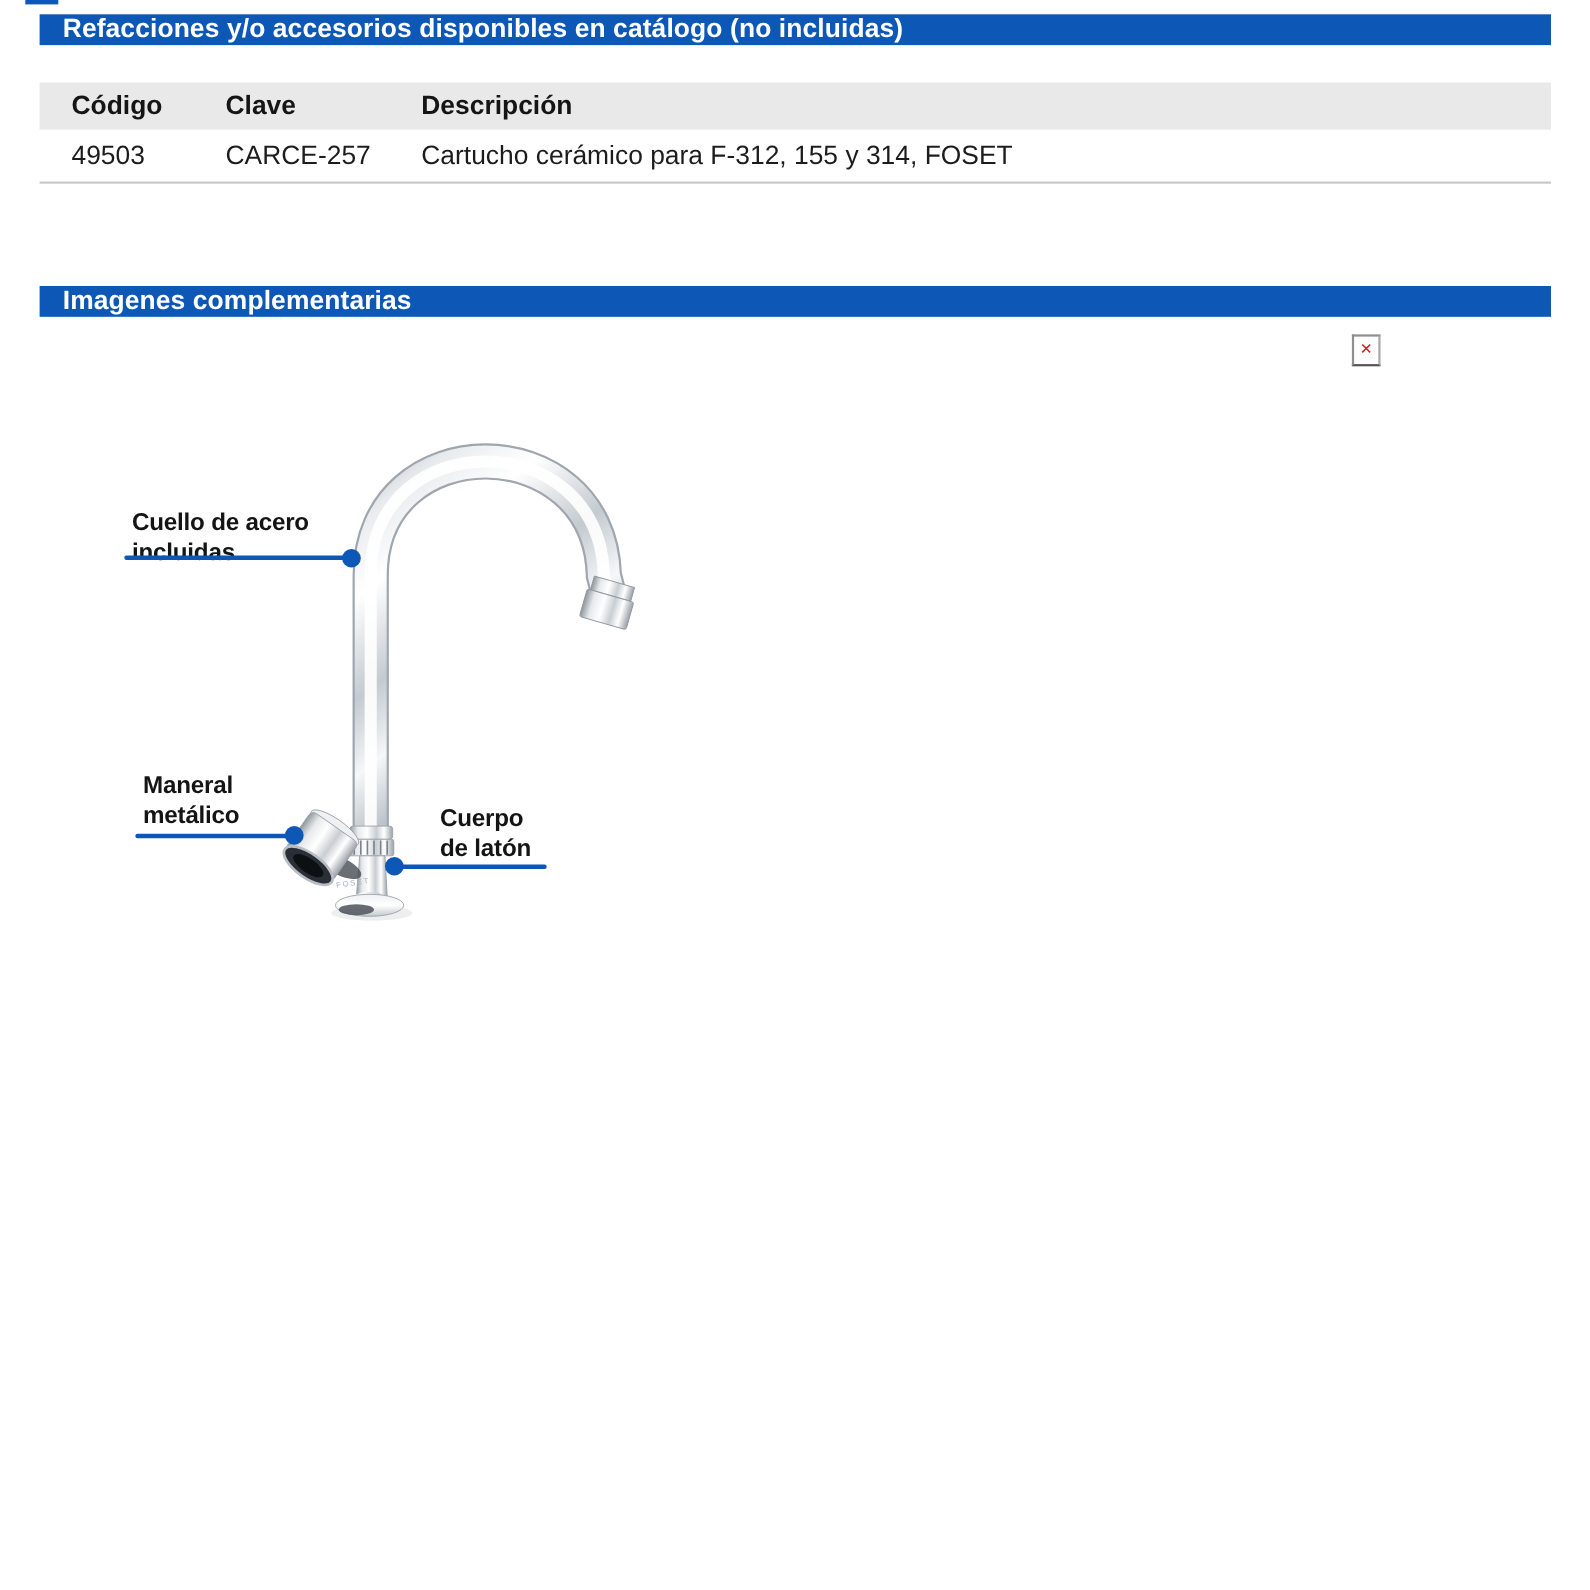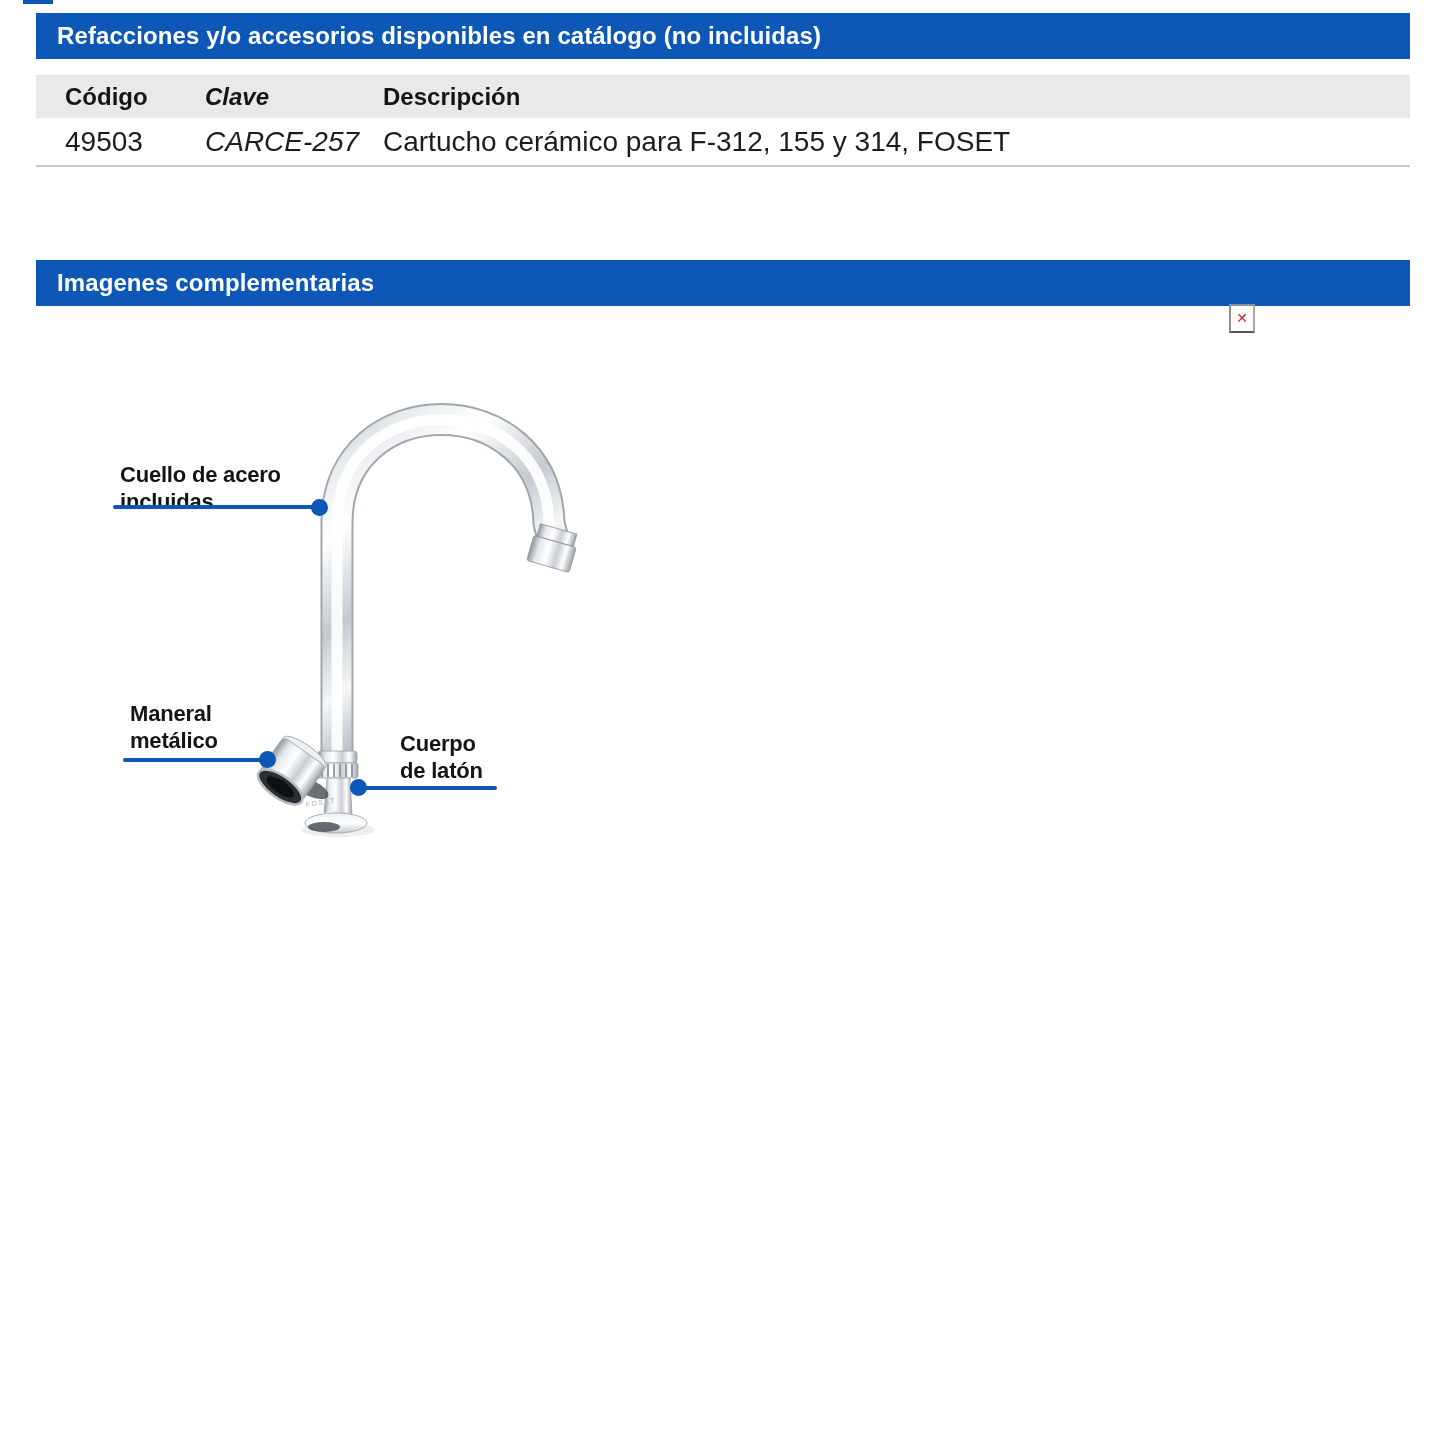--- a/index.html
+++ b/index.html
@@ -5,39 +5,39 @@
   html,body{margin:0;padding:0;background:#ffffff;}
   .page{
     position:relative;width:1445px;height:1445px;background:#ffffff;overflow:hidden;
     font-family:"Liberation Sans","DejaVu Sans",sans-serif;color:#151515;
   }
   
   .sliver{position:absolute;left:23px;top:0;width:30px;height:4px;background:#0d57b6;}
 
   
   .bar{
-    position:absolute;left:36px;width:1374px;height:46px;background:#0d57b6;
+    position:absolute;left:36px;width:1374px;height:28px;background:#0d57b6;
     color:#ffffff;font-weight:700;font-size:24px;display:flex;align-items:center;
     padding-left:21px;box-sizing:border-box;letter-spacing:0.1px;
   }
   .bar1{top:13px;}
   .bar2{top:245px;margin-top:15px;}
 
   
   .thead{
     position:absolute;left:36px;top:75px;width:1374px;height:43px;background:#e9e9e9;
   }
   .trow{
     position:absolute;left:36px;top:118px;width:1374px;height:47px;background:#ffffff;
     border-bottom:2px solid #c9c9c9;
   }
   .thead span,.trow span{position:absolute;white-space:nowrap;}
   .thead span{line-height:43px;font-weight:700;font-size:24px;}
-  .trow span{line-height:47px;font-weight:400;font-size:28px;color:#1c1c1c;}
-  .c1{left:29px;} .c2{left:169px;font-style:italic;} .c3{left:347px;}
+  .trow span{line-height:47px;font-weight:400;font-size:24px;color:#1c1c1c;}
+  .c1{left:29px;} .c2{left:169px;} .c3{left:347px;}
 
   
   .broken-img{
     position:absolute;left:1229px;top:304px;width:22px;height:25px;background:#fdfdfd;
     border:2px solid #8f8f8f;border-bottom-color:#555555;border-right-color:#a8a8a8;
     display:flex;align-items:center;justify-content:center;
   }
   .broken-img .bx{
     font-family:"DejaVu Sans",sans-serif;font-weight:700;font-size:14px;color:#cf1d1d;
     line-height:1;transform:translateY(-1px);

